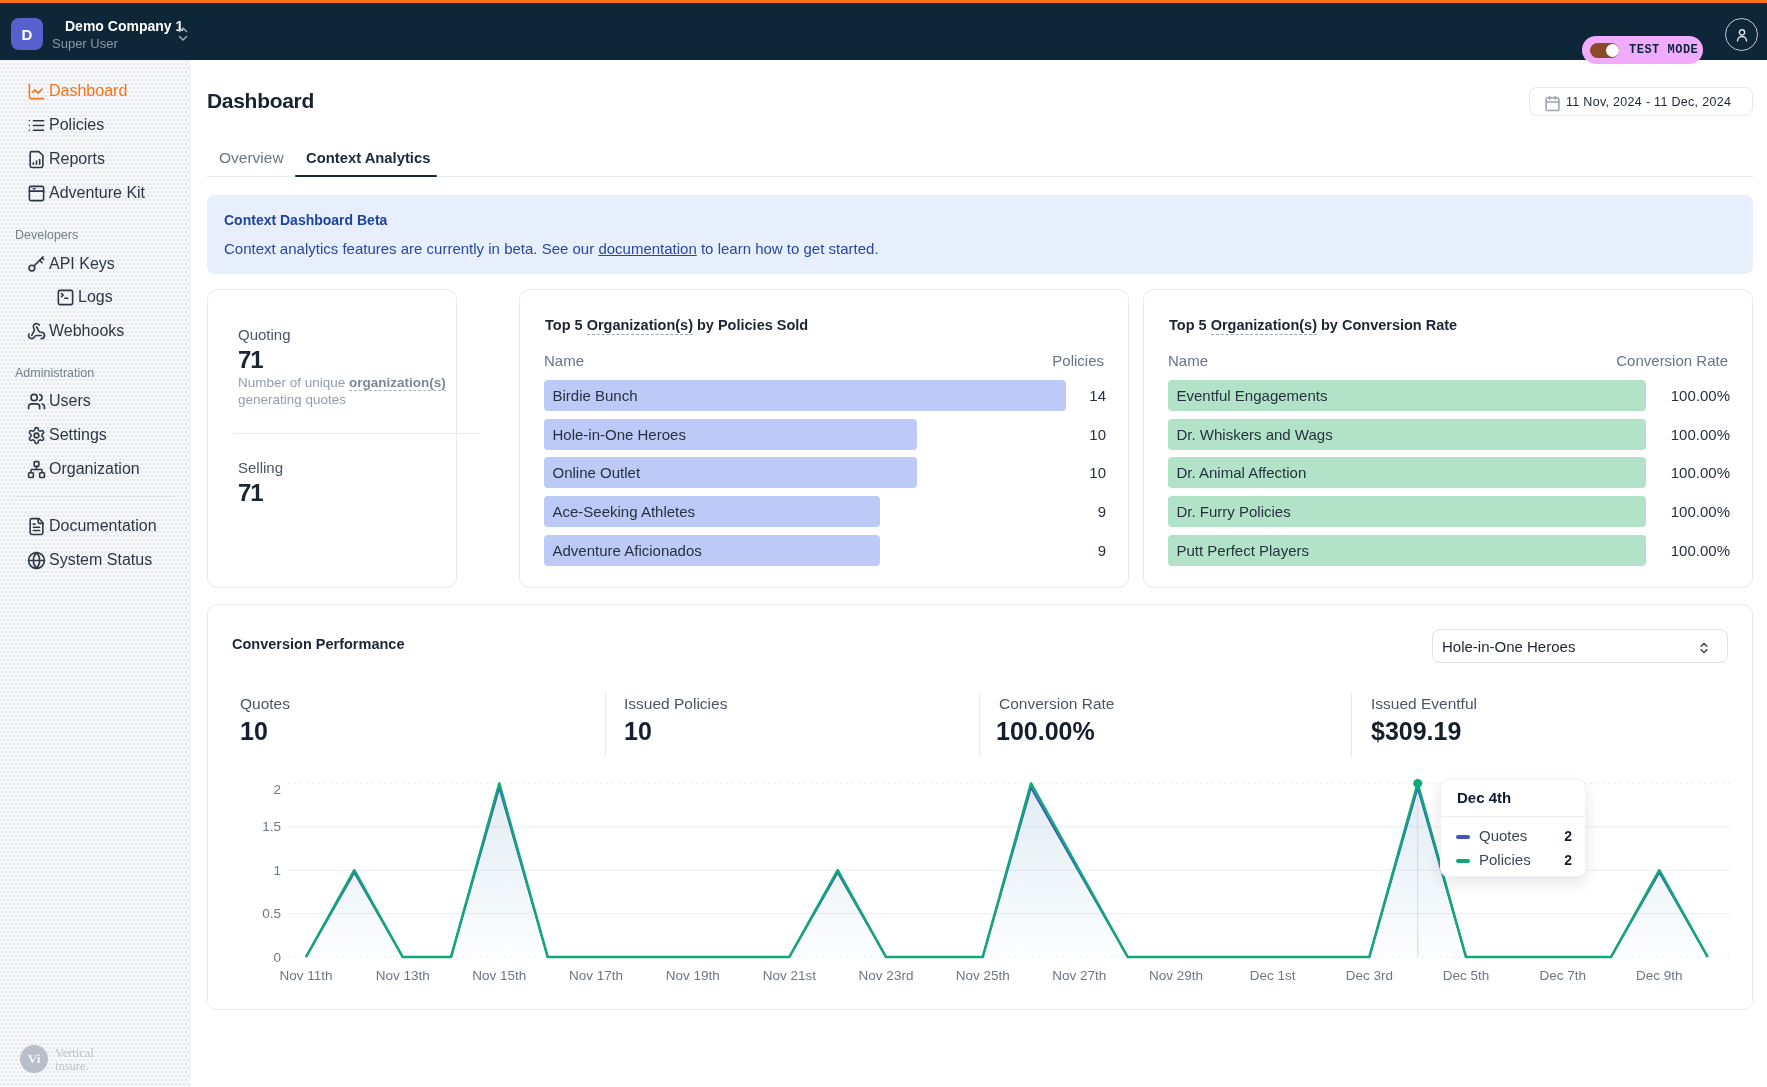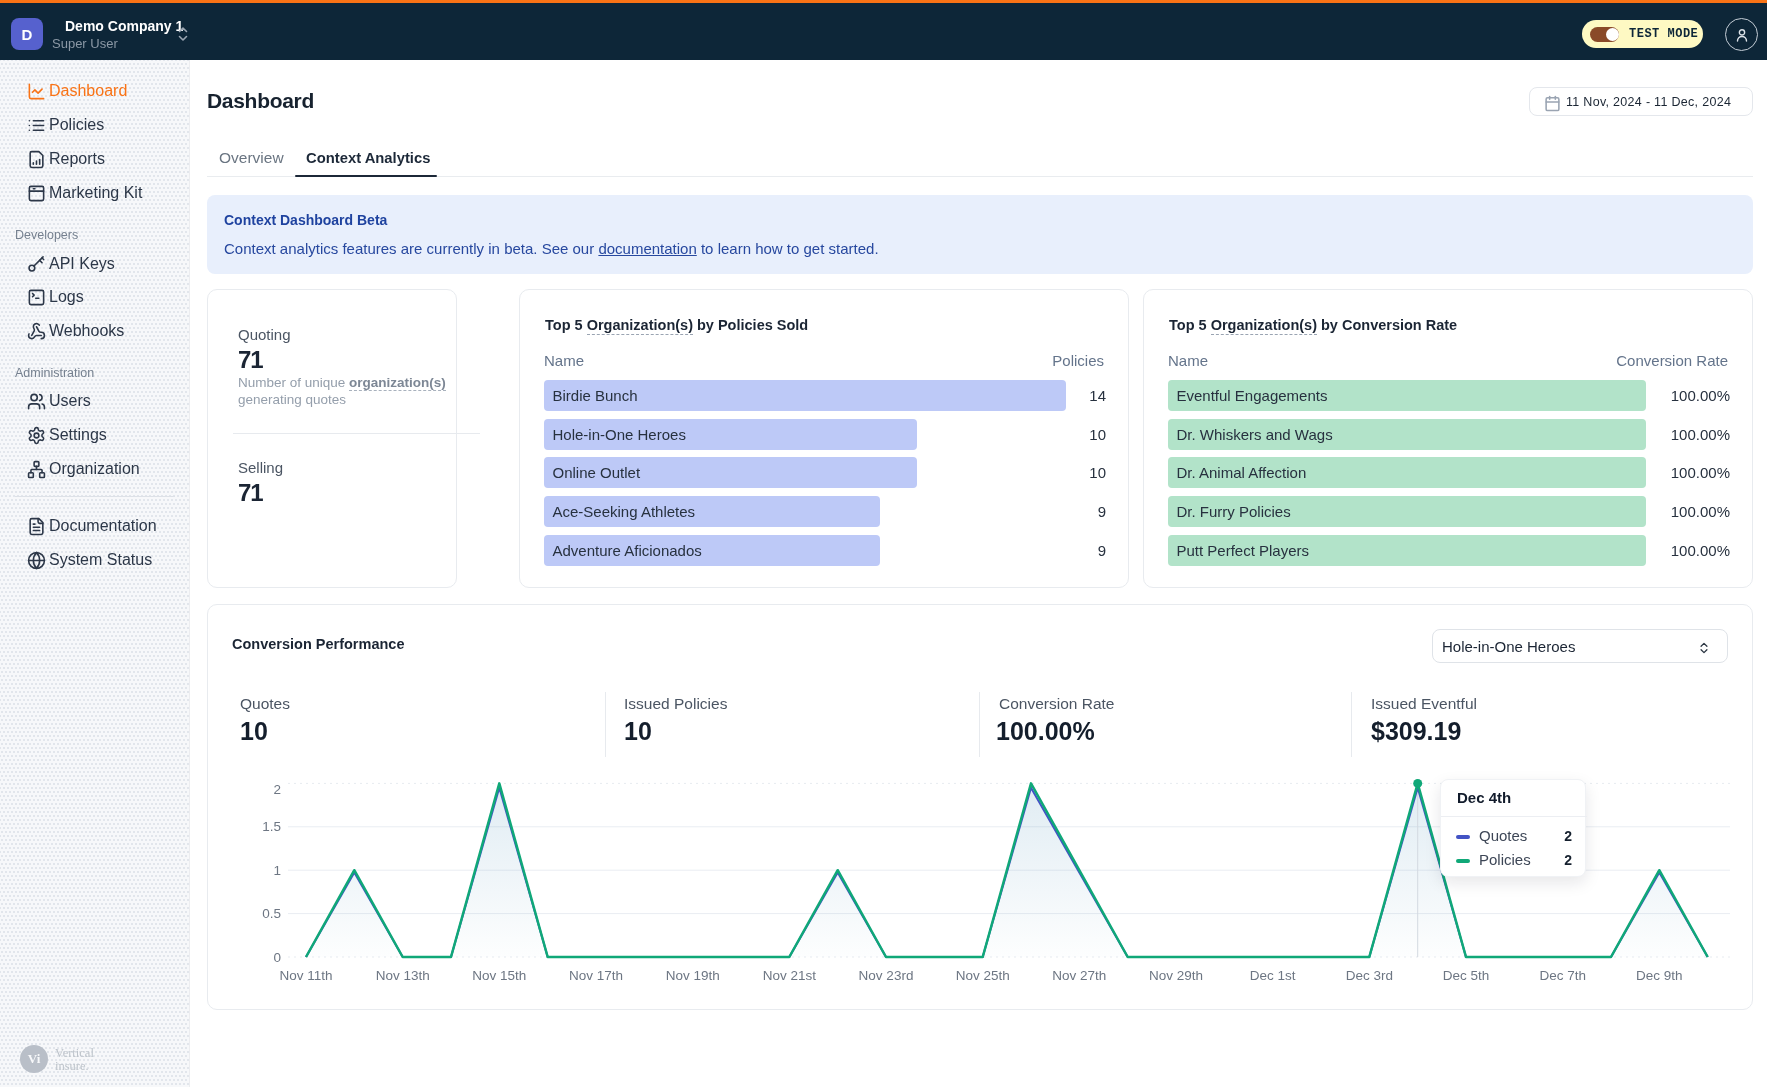--- a/index.html
+++ b/index.html
@@ -9,22 +9,22 @@
 
   
   #header { position:absolute; left:0; top:0; width:1767px; height:60px;
     background:#0d2638; border-top:3px solid #f97316; }
   #logo { position:absolute; left:11px; top:15px; width:32px; height:32px;
     border-radius:8px; background:#5661ce; color:#fff; font-size:15px; font-weight:bold;
     display:flex; align-items:center; justify-content:center; }
   #coname { position:absolute; left:52px; top:14px; color:#fff; font-size:14px; font-weight:600; line-height:19px;margin-left:13px;}
   #corole { position:absolute; left:52px; top:33px; color:#8b98a5; font-size:13px; }
   #cochev { position:absolute; left:177px; top:23px; }
-  #pill { position:absolute; left:1582px; top:17px; width:121px; height:28px;
-    background:#fef9c3; border-radius:14px; }
+  #pill { position:absolute; left:1582px; top:33px; width:121px; height:28px;
+    background:#f0abfc; border-radius:14px; }
   #track { position:absolute; left:8px; top:6.5px; width:29px; height:15px; border-radius:8px;
     background:#8a4a28; }
   #knob { position:absolute; right:0px; top:1px; width:13px; height:13px; border-radius:50%; background:#fff; }
   #pilltext { position:absolute; left:47px; top:0; height:28px; display:flex; align-items:center;
     font-family:"Liberation Mono", monospace; font-size:12px; font-weight:bold; color:#0d2638; letter-spacing:0.5px;}
   #avatar { position:absolute; left:1725px; top:15px; width:33px; height:33px; border-radius:50%;
     border:1.5px solid #c3ccd5; display:flex; align-items:center; justify-content:center;}
 
   
   #sidebar { position:absolute; left:0; top:60px; width:190px; height:1027px;
@@ -154,32 +154,32 @@
       <path d="M16 18v-6"></path>
     </svg>
     <span>Reports</span>
   </div>
 <div class="nav" style="top:176px;">
     <svg width="19" height="19" viewBox="0 0 24 24" fill="none" stroke="currentColor" stroke-width="2" stroke-linecap="round" stroke-linejoin="round">
       <rect width="18" height="18" x="3" y="3" rx="2"></rect>
       <path d="M3 9h18"></path>
       <path d="M8 6h2"></path>
     </svg>
-    <span>Marketing Kit</span>
+    <span>Adventure Kit</span>
   </div>
 <div class="nav" style="top:246.5px;">
     <svg width="19" height="19" viewBox="0 0 24 24" fill="none" stroke="currentColor" stroke-width="2" stroke-linecap="round" stroke-linejoin="round">
       <circle cx="6.2" cy="17.8" r="3.6"></circle>
       <path d="m8.8 15.2 11.5-11.5"></path>
       <path d="m16 8 3 3"></path>
       <path d="m19 5 2 2"></path>
     </svg>
     <span>API Keys</span>
   </div>
-<div class="nav" style="top:280px;">
+<div class="nav" style="top:280px;margin-left:29px;">
     <svg width="19" height="19" viewBox="0 0 24 24" fill="none" stroke="currentColor" stroke-width="2" stroke-linecap="round" stroke-linejoin="round">
       <path d="m7 11 2-2-2-2"></path>
       <path d="M11 13h4"></path>
       <rect width="18" height="18" x="3" y="3" rx="2"></rect>
     </svg>
     <span>Logs</span>
   </div>
 <div class="nav" style="top:314px;">
     <svg width="19" height="19" viewBox="0 0 24 24" fill="none" stroke="currentColor" stroke-width="2" stroke-linecap="round" stroke-linejoin="round">
       <path d="M18 16.98h-5.99c-1.1 0-1.95.94-2.48 1.9A4 4 0 0 1 2 17c.01-.7.2-1.4.57-2"></path>

